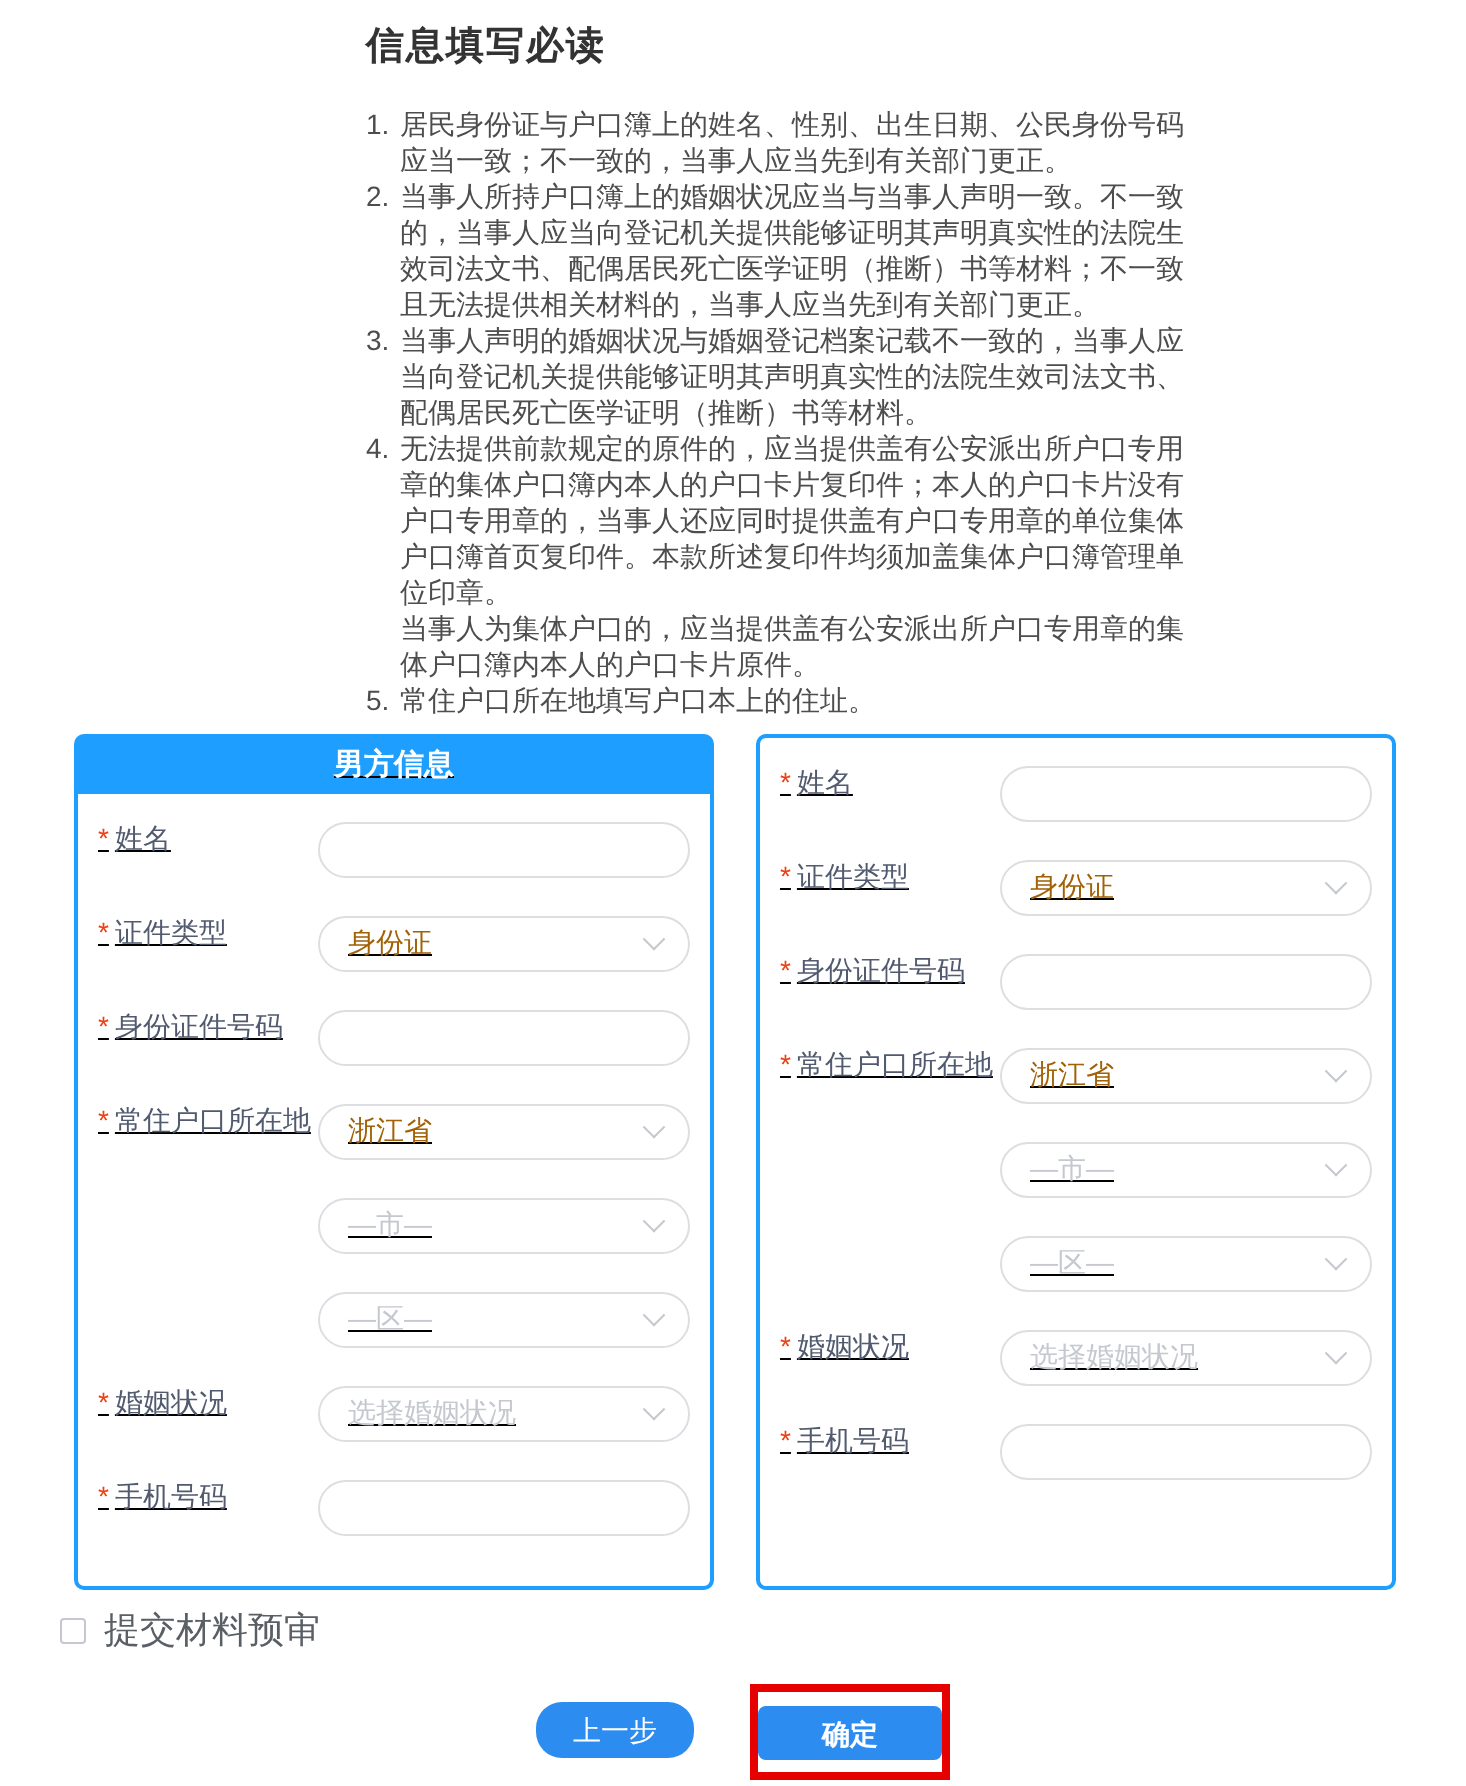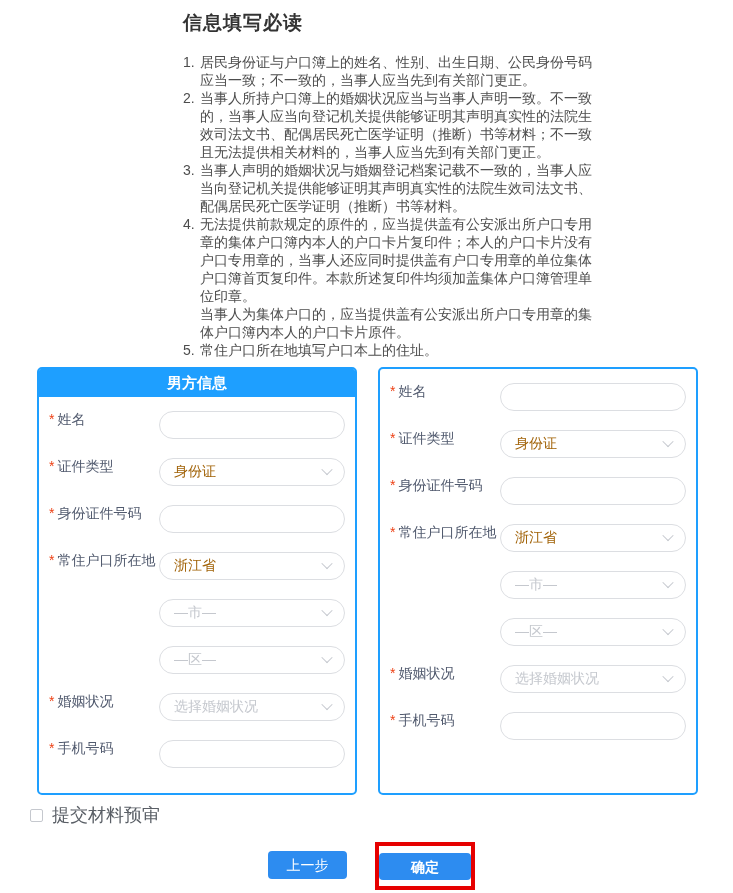--- a/index.html
+++ b/index.html
@@ -20,21 +20,21 @@
     list-style:none;counter-reset:item;padding:0;
   }
   .instructions li{
     counter-increment:item;position:relative;padding-left:17px;margin:0;
   }
   .instructions li::before{
     content:counter(item) ".";position:absolute;left:0;top:0;
   }
   .instructions li p{margin:0;}
   
-  .panels{display:flex;gap:21px;margin:8px 0 0 37px;}
+  .panels{display:flex;gap:21px;margin:8px 0 0 37px;text-decoration:underline;}
   .panel{
     width:320px;box-sizing:border-box;border:2px solid #1e9fff;border-radius:5px;
     background:#fff;
   }
   .panel-header{
     height:28px;line-height:28px;background:#1e9fff;color:#fff;
     font-size:15px;font-weight:bold;text-align:center;
     border-radius:2px 2px 0 0;
   }
   .panel-body{padding:14px 10px 25px 10px;}
@@ -71,21 +71,21 @@
   .checkbox{
     width:13px;height:13px;box-sizing:border-box;border:1px solid #c5c8ce;
     border-radius:2px;background:#fff;margin-right:9px;cursor:pointer;
   }
   
   .actions{position:relative;height:48px;margin-top:19px;}
   .btn{
     height:28px;background:#2d8cf0;color:#fff;border:none;border-radius:4px;
     font-size:14px;font-family:inherit;cursor:pointer;line-height:28px;padding:0;
   }
-  .btn-prev{position:absolute;left:268px;top:9px;width:79px;}
+  .btn-prev{position:absolute;left:268px;top:9px;width:79px;border-radius:13px;}
   .red-box{
     position:absolute;left:375px;top:0;width:100px;height:48px;box-sizing:border-box;
     border:4px solid #e60000;display:flex;align-items:center;justify-content:center;
   }
   .btn-confirm{width:102px;height:27px;font-weight:bold;}
 </style>
 </head>
 <body>
 
 <div class="page-title">信息填写必读</div>

